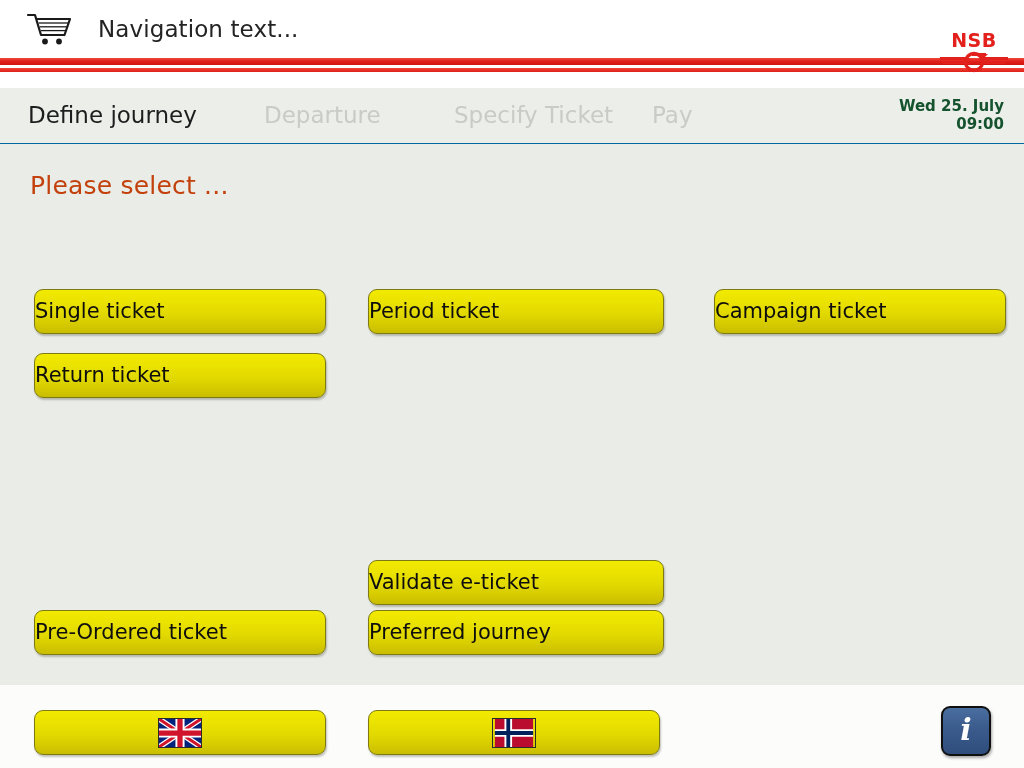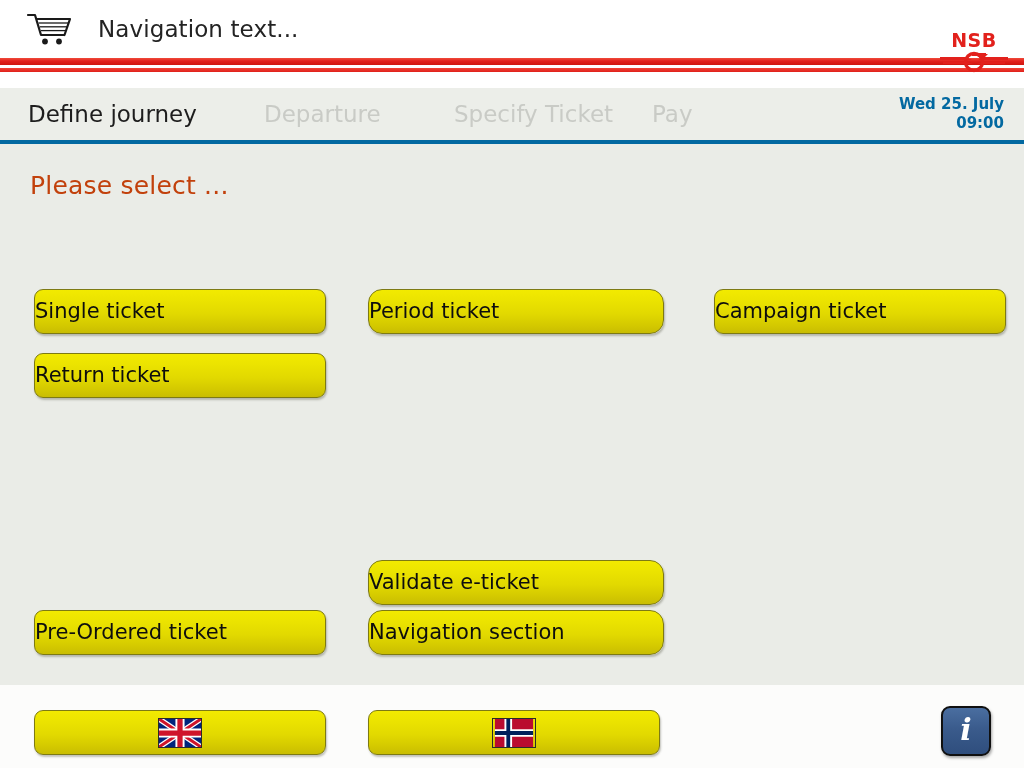--- a/index.html
+++ b/index.html
@@ -88,21 +88,21 @@
     height: 52px;
     z-index: 4;
   }
 
   
   .tabbar {
     position: relative;
     flex: 0 0 56px;
     height: 56px;
     background: #eceee9;
-    border-bottom: 4px solid #0369a1;
+    border-bottom: 1px solid #0369a1;
     display: flex;
     align-items: center;
     padding-left: 28px;
   }
 
   .tab {
     font-size: 23px;
     line-height: 1;
     white-space: nowrap;
     color: #c9cbc6;
@@ -116,21 +116,21 @@
   .tab-4 { width: 170px; }
 
   .datetime {
     position: absolute;
     right: 20px;
     top: 50%;
     transform: translateY(-50%);
     text-align: right;
     font-size: 15px;
     font-weight: 700;
-    color: #0369a1;
+    color: #14532d;
     line-height: 1.25;
   }
 
   
   .main {
     position: relative;
     flex: 1 1 auto;
     background: #eaece7;
     padding: 0;
   }
@@ -159,21 +159,21 @@
     cursor: pointer;
     font-size: 21px;
     color: #0e0e0e;
     line-height: 1;
     white-space: nowrap;
     overflow: hidden;
     font-family: "DejaVu Sans", "Liberation Sans", sans-serif;
   }
 
   .col-1 { left: 34px;  width: 292px; }
-  .col-2 { left: 368px; width: 296px; border-radius: 14px; }
+  .col-2 { left: 368px; width: 296px; }
   .col-3 { left: 698px; width: 292px; margin-left: 16px; }
 
   .row-1 { top: 145px; }
   .row-2 { top: 209px; text-align: right; }
   .row-3 { top: 416px; }
   .row-4 { top: 466px; }
 
   
   .footer {
     position: relative;
@@ -289,21 +289,21 @@
 
     <div class="btn col-1 row-1">Single ticket</div>
     <div class="btn col-2 row-1">Period ticket</div>
     <div class="btn col-3 row-1">Campaign ticket</div>
 
     <div class="btn col-1 row-2">Return ticket</div>
 
     <div class="btn col-2 row-3">Validate e-ticket</div>
 
     <div class="btn col-1 row-4">Pre-Ordered ticket</div>
-    <div class="btn col-2 row-4">Navigation section</div>
+    <div class="btn col-2 row-4">Preferred journey</div>
   </div>
 
   <div class="footer">
 
     <div class="lang-btn lang-en">
       <svg class="flag" viewBox="0 0 60 40">
         <rect width="60" height="40" fill="#00247d"></rect>
         <path d="M0,0 L60,40 M60,0 L0,40" stroke="#ffffff" stroke-width="8"></path>
         <path d="M0,0 L60,40 M60,0 L0,40" stroke="#cf142b" stroke-width="4.4"></path>
         <path d="M30,0 V40 M0,20 H60" stroke="#ffffff" stroke-width="13"></path>

